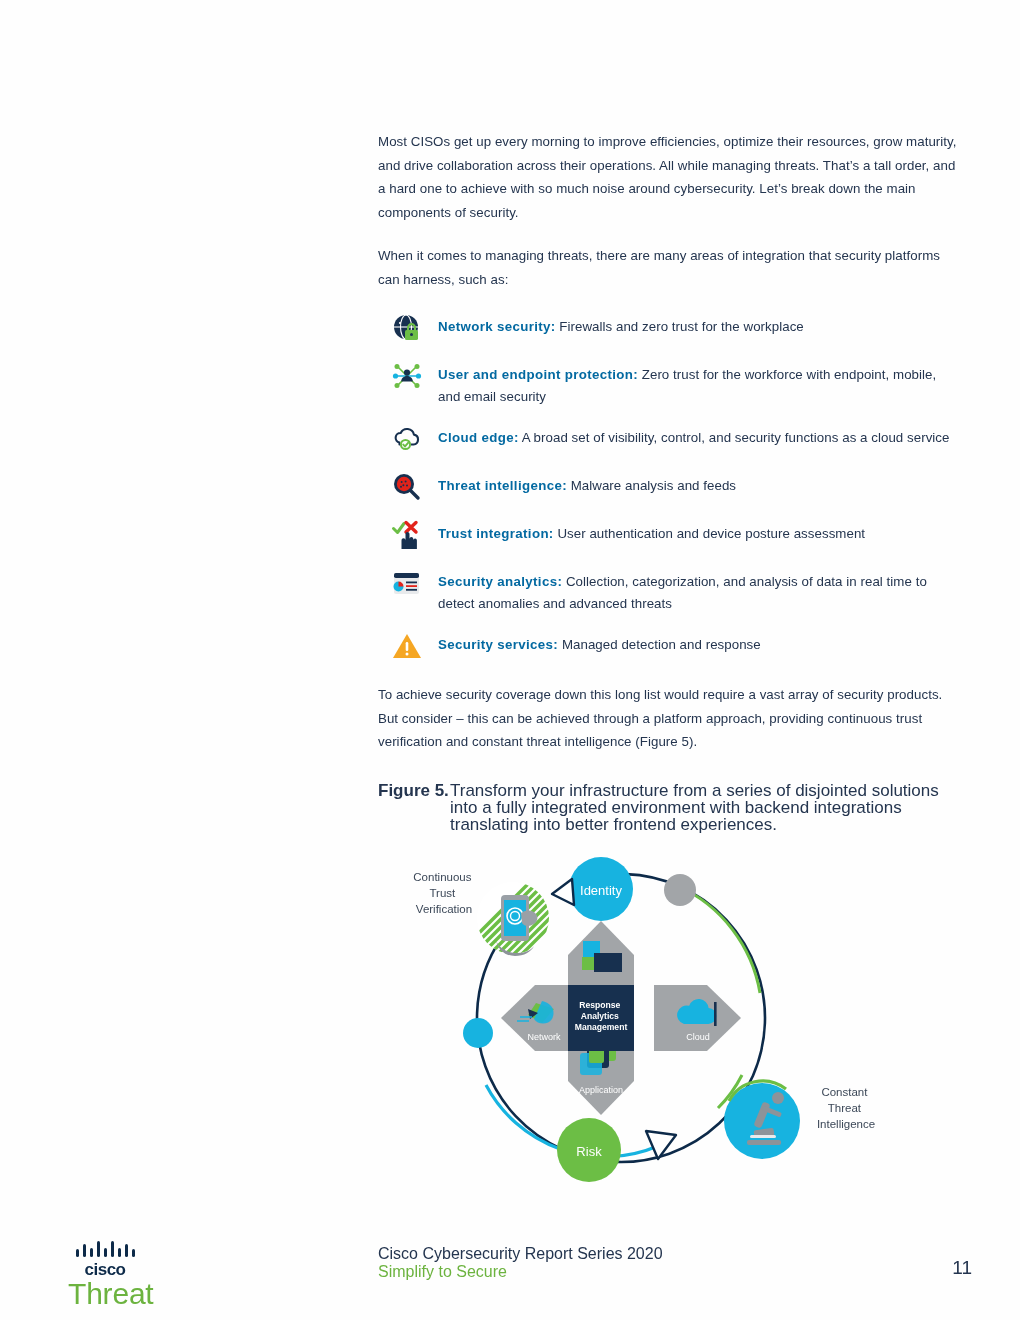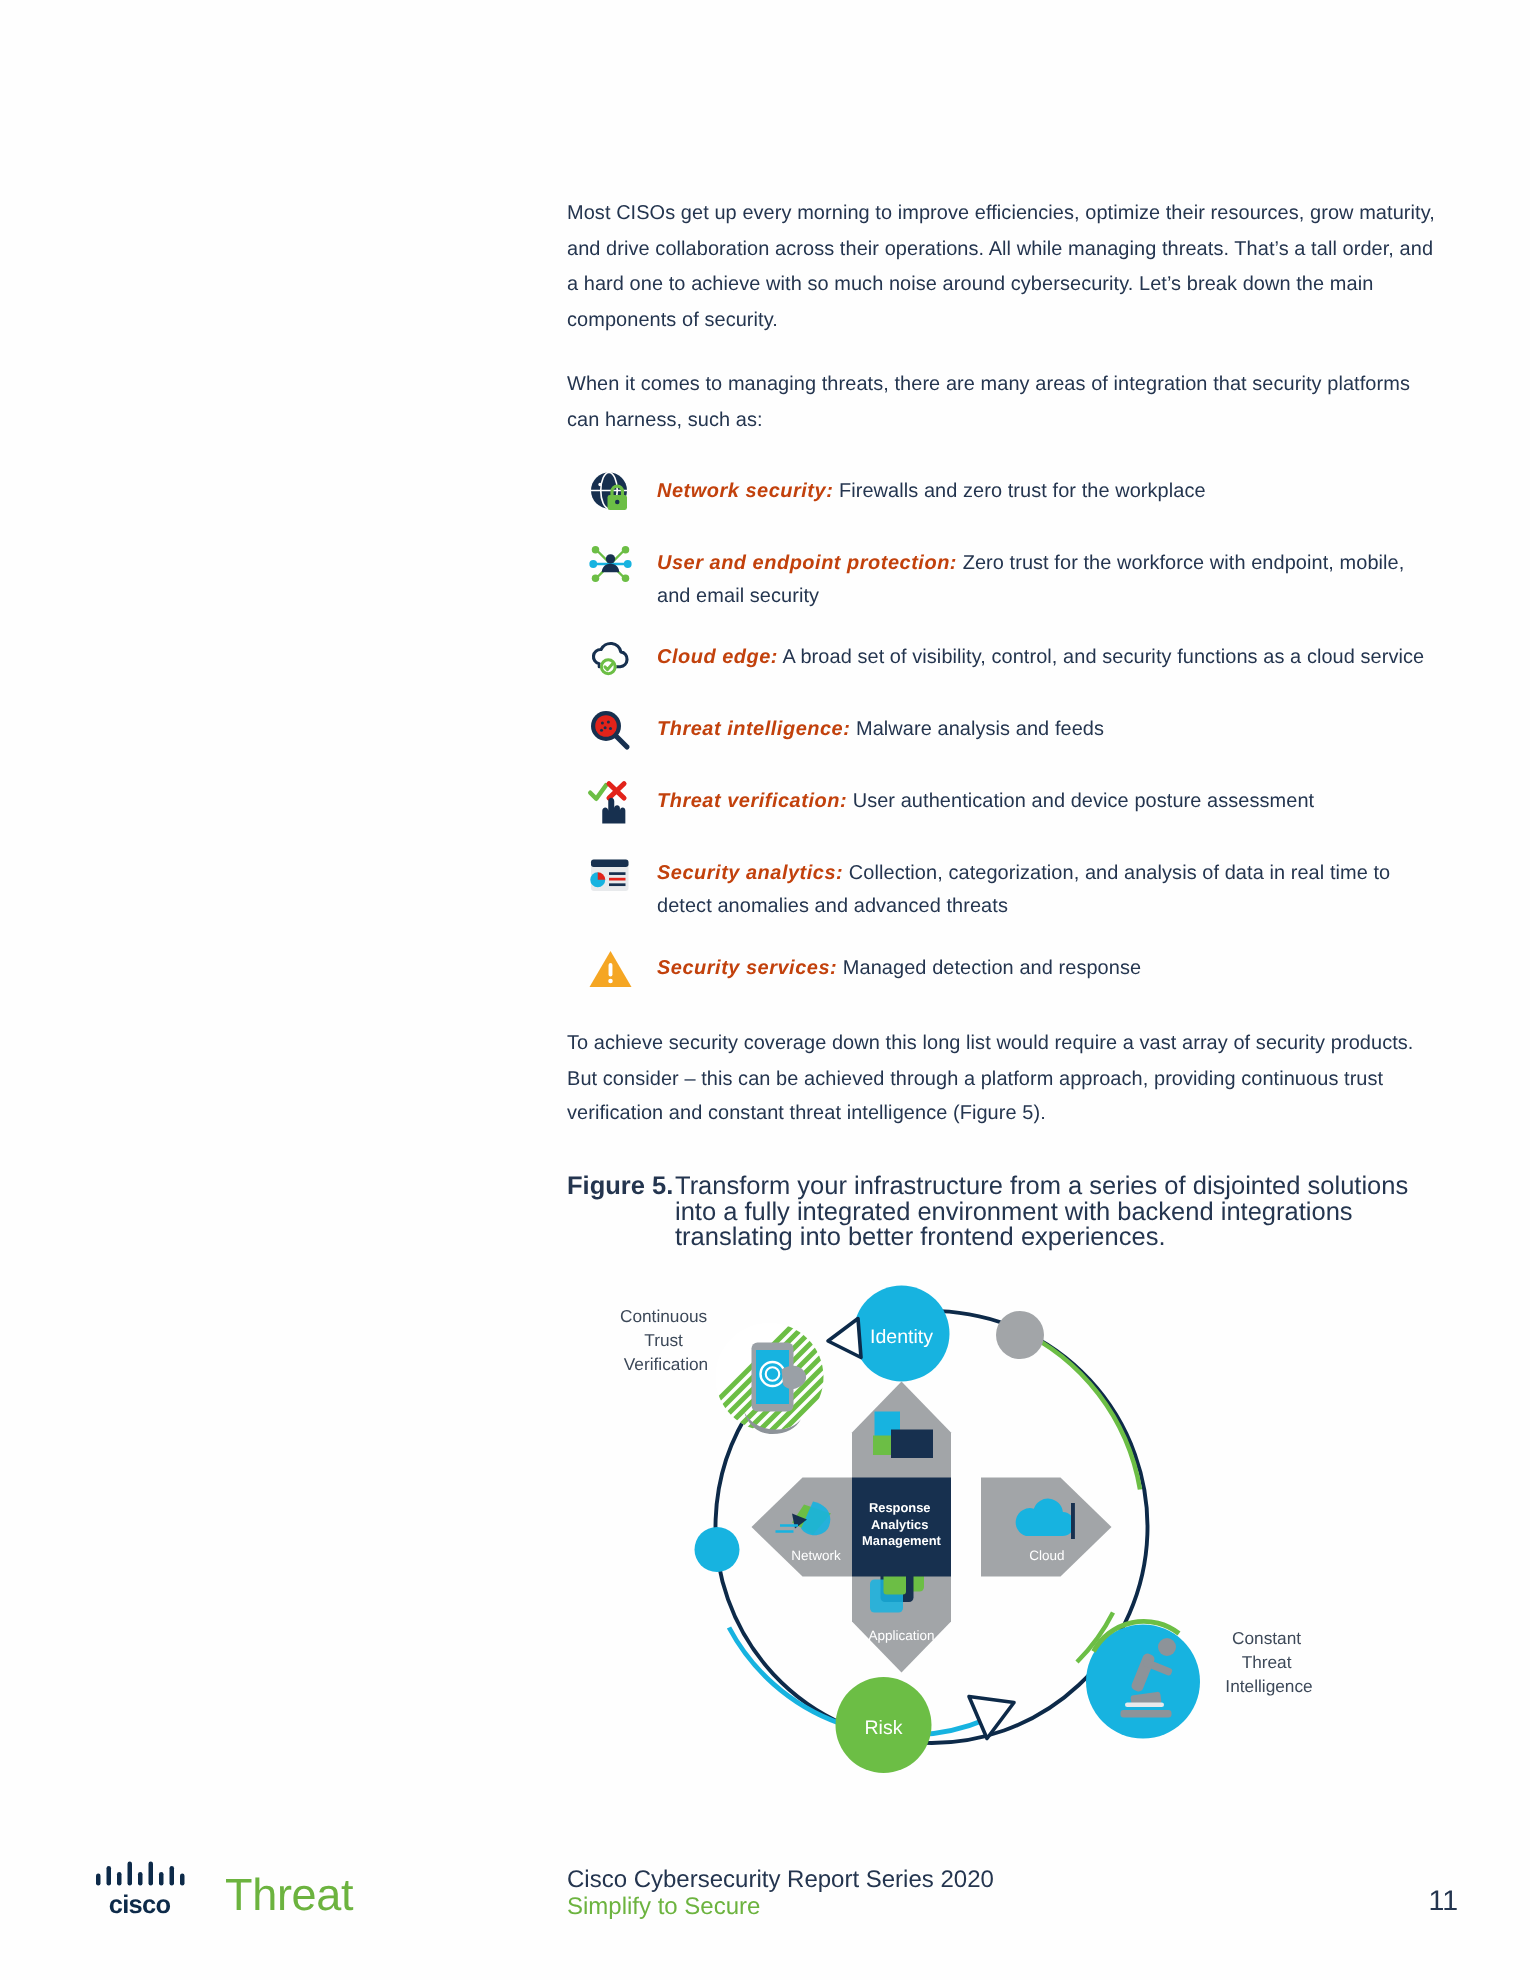--- a/index.html
+++ b/index.html
@@ -68,24 +68,23 @@
   }
   .feature-icon svg { display: block; }
   .feature-text {
     font-size: 13.3px;
     line-height: 22px;
     padding-top: 5px;
     color: #24354f;
     letter-spacing: .05px;
   }
   .feature-label {
-    color: #c2410c;
+    color: #0369a1;
     font-weight: bold;
     letter-spacing: .35px;
-    font-style: italic;
   }
 
   
   .figure-caption {
     display: flex;
     margin: 28px 0 0 0;
     font-size: 17px;
     line-height: 17px;
     color: #24354f;
   }
@@ -112,20 +111,21 @@
     top: 1235px;
     width: 1020px;
     height: 70px;
   }
   .logo {
     position: absolute;
     left: 60px;
     top: 4px;
     display: flex;
     align-items: flex-end;
+    flex-direction: column;
   }
   .logo-word {
     font-size: 30px;
     color: #6cb33f;
     margin-left: 8px;
     line-height: 30px;
     letter-spacing: -.2px;
   }
   .footer-text {
     position: absolute;
@@ -231,21 +231,21 @@
 
       <li class="feature-item">
         <span class="feature-icon">
           <svg width="32" height="32" viewBox="0 0 32 32">
             <path d="M2.5 9.5 L6.5 13.5 L13 4.5" fill="none" stroke="#6cbe45" stroke-width="3" stroke-linecap="round" stroke-linejoin="round"></path>
             <path d="M15 3.5 L25 13 M25 3.5 L15 13" stroke="#e2231a" stroke-width="3.4" stroke-linecap="round"></path>
             <path d="M10.5 30V21.5c0-1.3.9-2.2 2-2.2s2 .9 2 2.2v-6.4c0-1.3.9-2.2 2-2.2s2 .9 2 2.2v4.8c0-1.2.9-2 1.9-2s1.9.8 1.9 2v1.4c0-1.1.8-1.9 1.8-1.9s1.8.8 1.8 1.9V30z" fill="#17304f"></path>
           </svg>
         </span>
         <span class="feature-text">
-          <span class="feature-label">Threat verification:</span><span> User authentication and device posture assessment</span>
+          <span class="feature-label">Trust integration:</span><span> User authentication and device posture assessment</span>
         </span>
       </li>
 
       <li class="feature-item">
         <span class="feature-icon">
           <svg width="32" height="32" viewBox="0 0 32 32">
             <rect x="3" y="6" width="25" height="21" rx="2" fill="#e8eaec"></rect>
             <rect x="3" y="6" width="25" height="5" rx="1.8" fill="#17304f"></rect>
             <path d="M12.5 19.5a5 5 0 1 1-5-5z" fill="#17b3e0"></path>
             <path d="M7.5 14.5a5 5 0 0 1 5 5h-5z" fill="#e2231a"></path>

